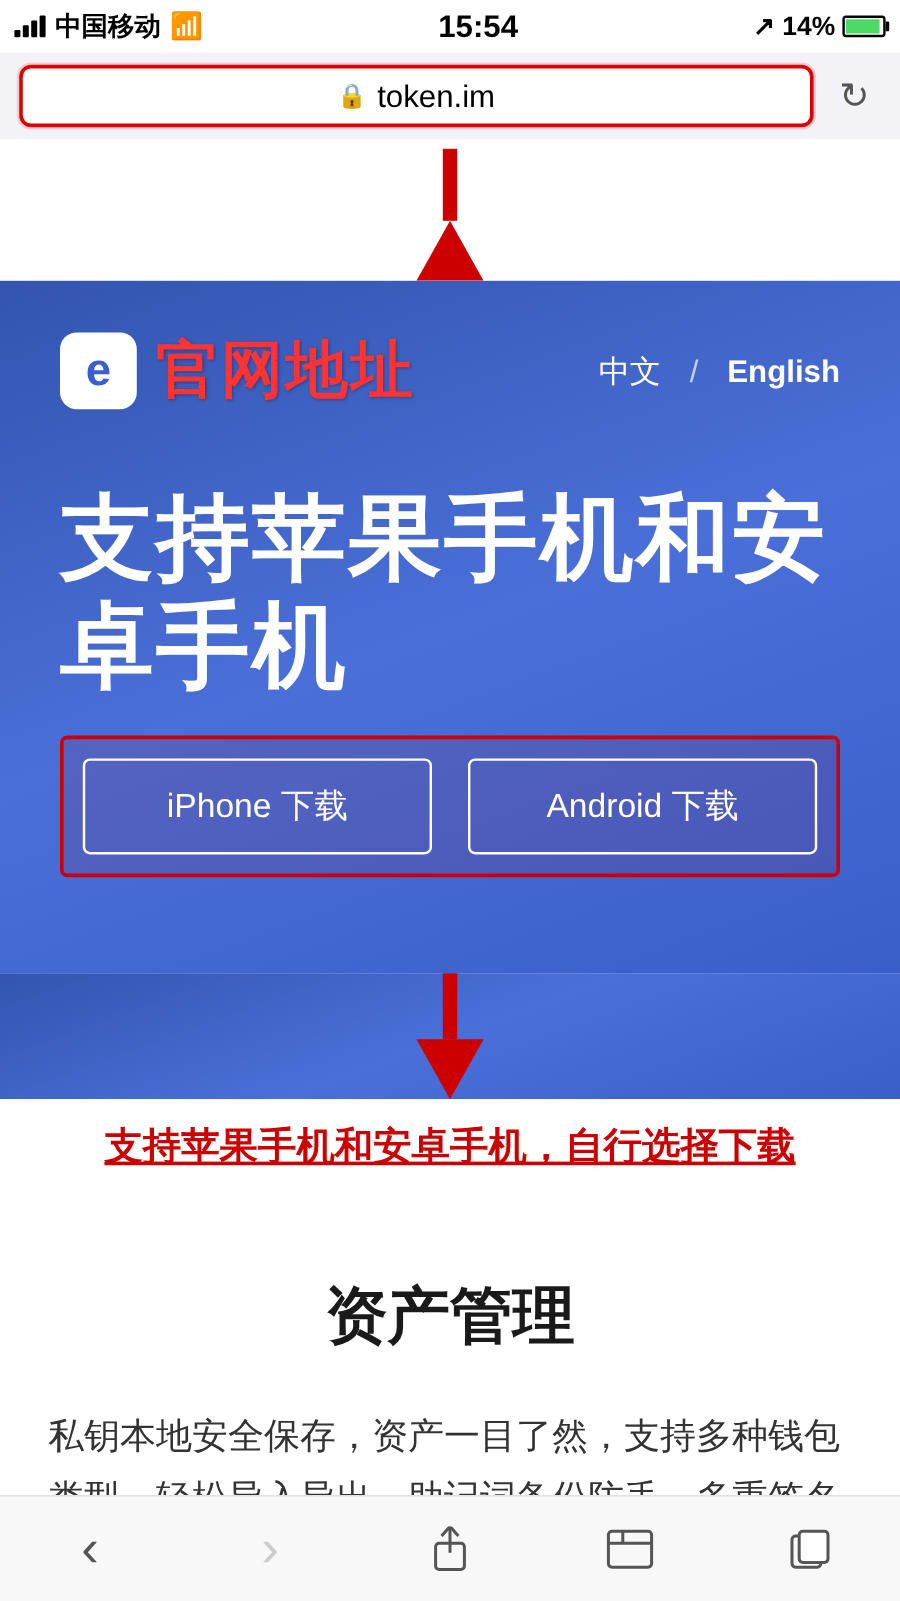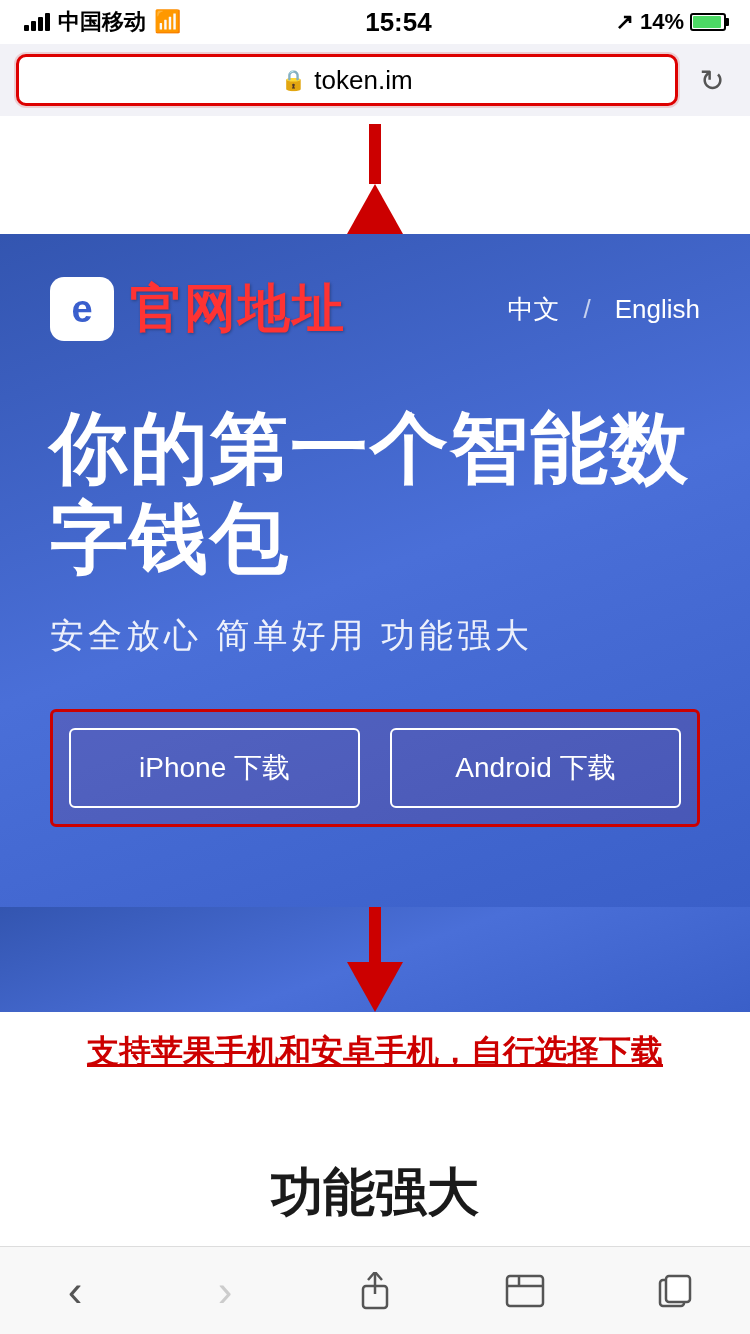--- a/index.html
+++ b/index.html
@@ -13,21 +13,21 @@
       overflow-x: hidden;
     }
 
     
     .status-bar {
       background: #fff;
       height: 44px;
       display: flex;
       align-items: center;
       justify-content: space-between;
-      padding: 0 24px;
+      padding: 0 12px;
       font-size: 24px;
       font-weight: 600;
     }
     .status-left {
       display: flex;
       align-items: center;
       gap: 8px;
       font-size: 22px;
     }
     .status-center {
@@ -169,21 +169,21 @@
       color: #fff;
     }
     .lang-separator {
       color: rgba(255,255,255,0.7);
     }
     .lang-chinese {
       color: #fff;
     }
     .lang-english {
       color: #fff;
-      font-weight: 400;
+      font-weight: 700;
     }
 
     
     .hero-title {
       font-size: 78px;
       font-weight: 900;
       color: #fff;
       line-height: 1.15;
       margin-bottom: 30px;
       letter-spacing: 2px;
@@ -373,42 +373,41 @@
       </div>
       <span class="site-title">官网地址</span>
     </div>
     <div class="lang-switch">
       <span class="lang-chinese">中文</span>
       <span class="lang-separator">/</span>
       <span class="lang-english">English</span>
     </div>
   </div>
 
-  <div class="hero-title">你的第一个智能数字钱包</div>
-
-  <div class="hero-subtitle">安全放心  简单好用  功能强大</div>
+  <div class="hero-title">支持苹果手机和安卓手机</div>
+
 
   <div class="download-buttons">
     <button class="download-btn">iPhone 下载</button>
     <button class="download-btn">Android 下载</button>
   </div>
 
 </div>
 
 <div class="arrow-down-container">
   <div style="display:flex;flex-direction:column;align-items:center;">
     <div class="arrow-shaft-down"></div>
     <div class="arrow-down"></div>
   </div>
 </div>
 
 <div class="annotation-text">支持苹果手机和安卓手机，自行选择下载</div>
 
 <div class="white-section">
-  <div class="section-title">功能强大</div>
+  <div class="section-title">资产管理</div>
   <div class="section-body">私钥本地安全保存，资产一目了然，支持多种钱包类型，轻松导入导出，助记词备份防丢，多重签名防盗</div>
 </div>
 
 <div class="bottom-toolbar">
   <div class="toolbar-btn">
     <span style="font-size:44px;font-weight:300;color:#555;">‹</span>
   </div>
   <div class="toolbar-btn">
     <span style="font-size:44px;font-weight:300;color:#ccc;">›</span>
   </div>

